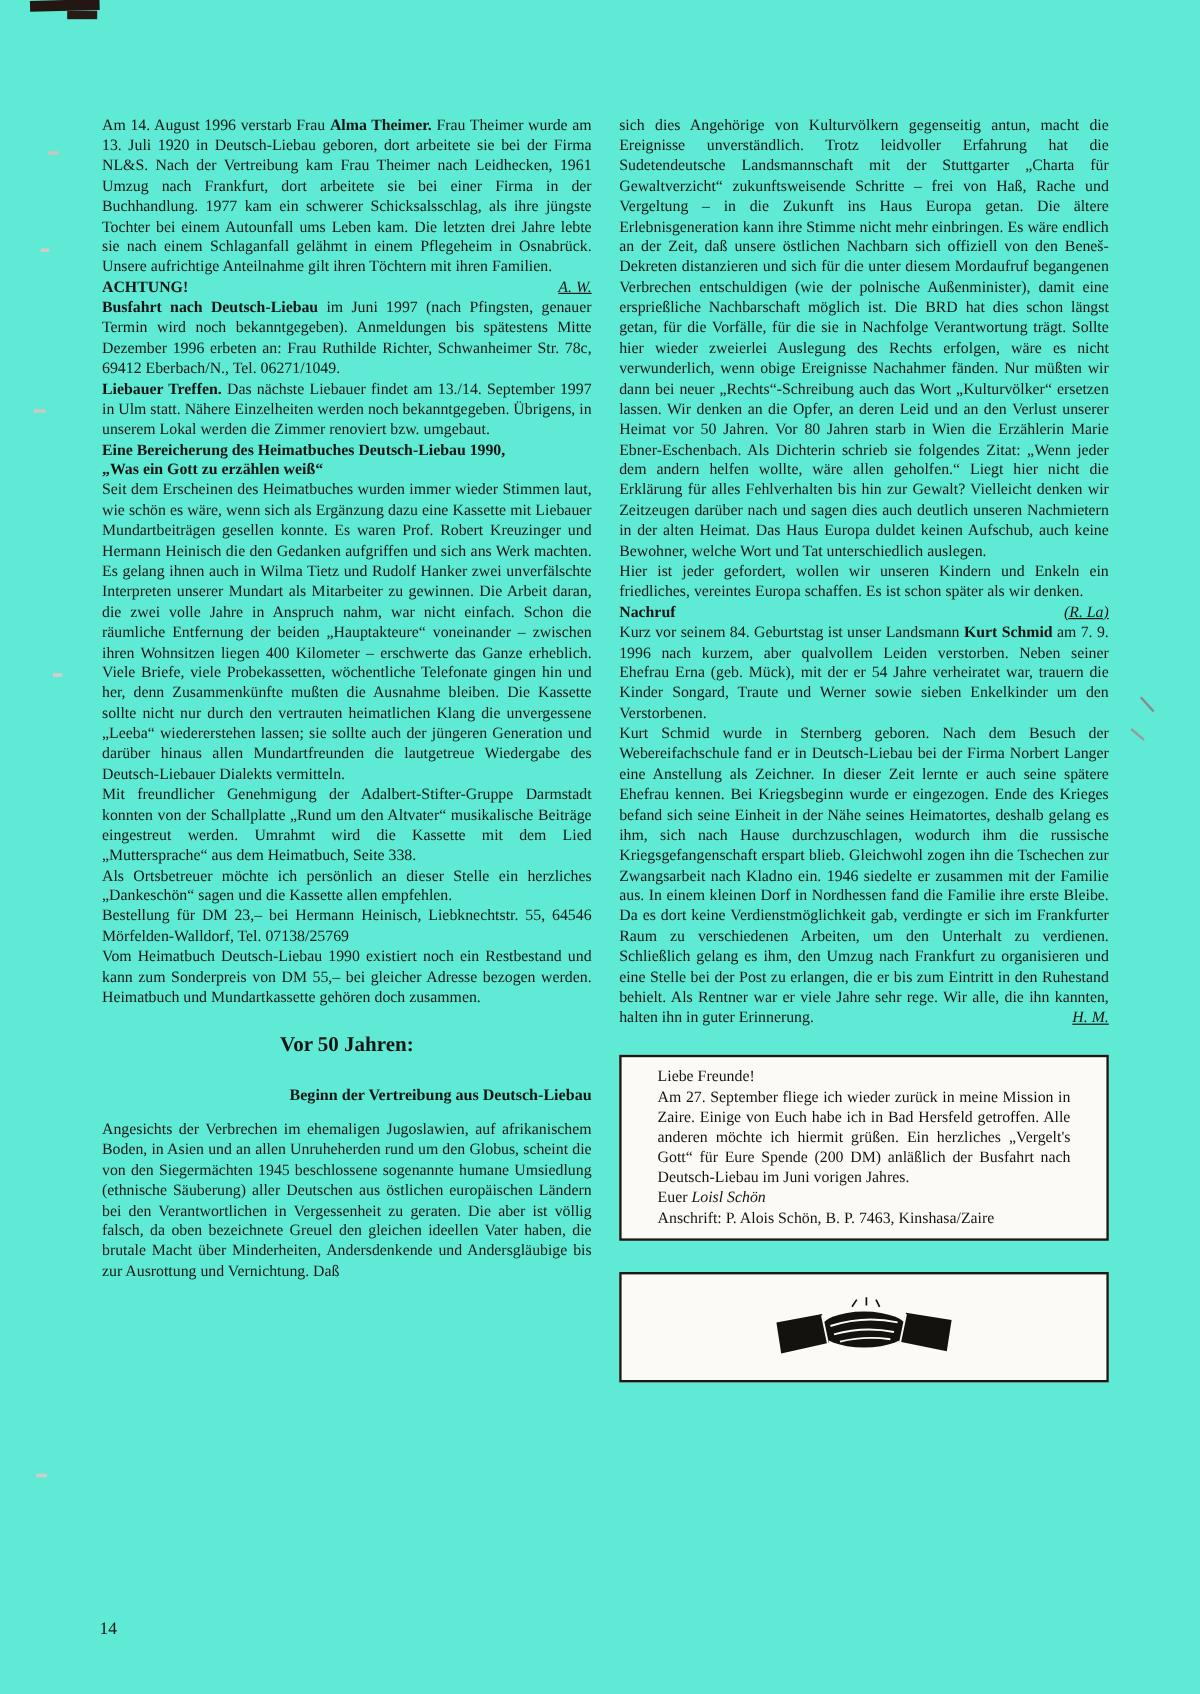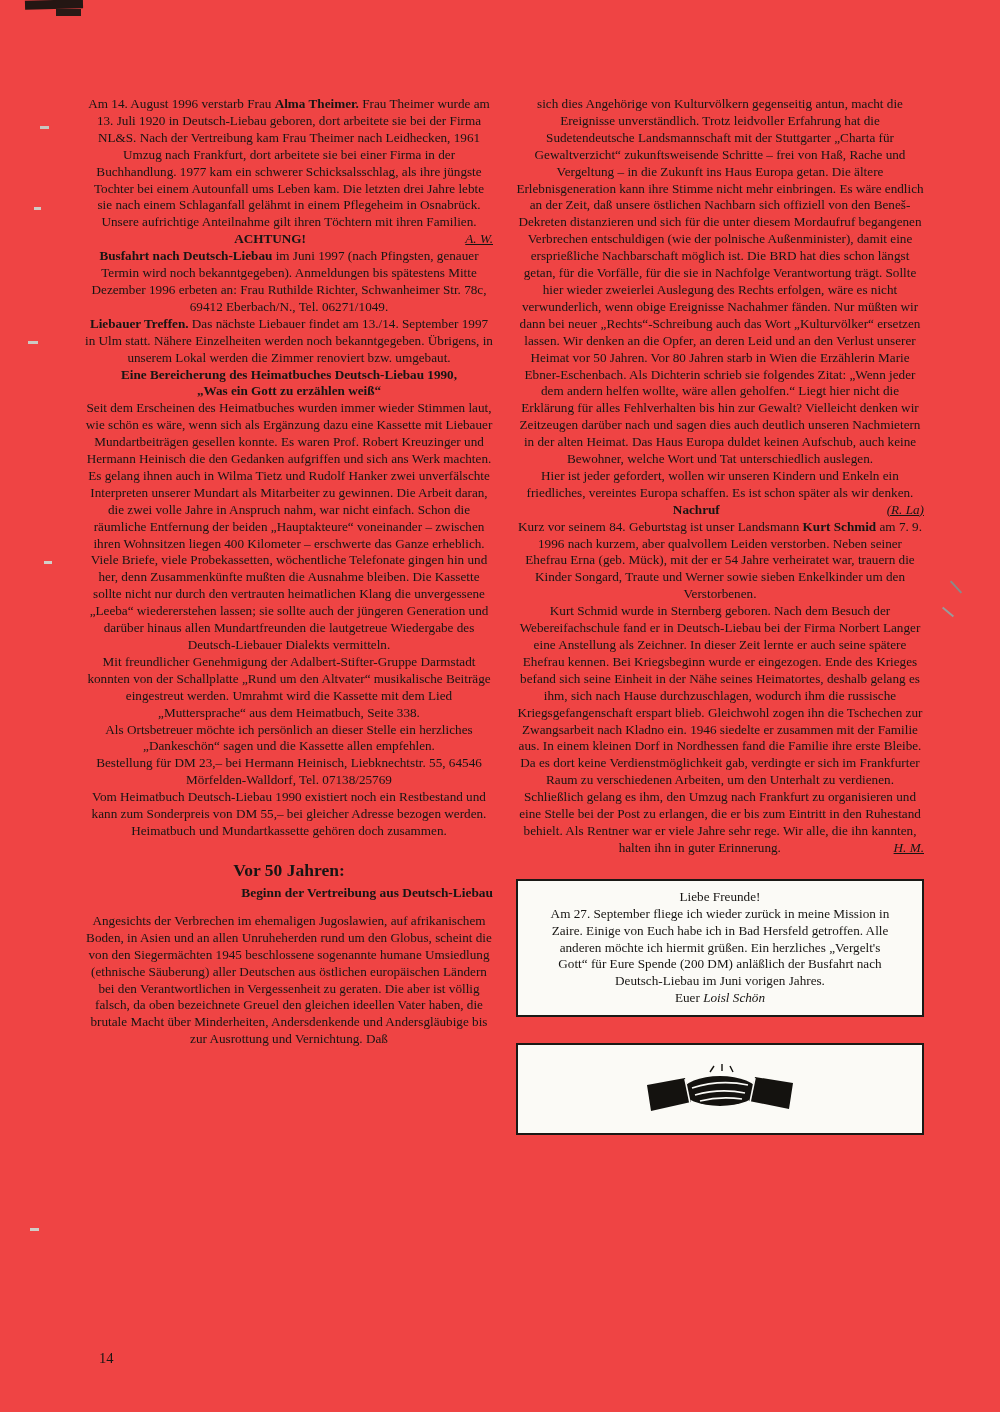--- a/index.html
+++ b/index.html
@@ -1,51 +1,51 @@
 <!DOCTYPE html>
 <html lang="de"><head>
 <meta charset="utf-8">
 <style>
   html, body { margin: 0; padding: 0; }
   .page {
     position: relative;
     width: 1000px;
     height: 1412px;
-    background: #ef4444;
+    background: #5eead4;
     overflow: hidden;
     font-family: "Liberation Serif", "DejaVu Serif", serif;
     color: #171513;
   }
   .columns {
     position: absolute;
     left: 85px;
     top: 96px;
     width: 838px;
     display: flex;
     gap: 23px;
   }
   .col {
     width: 408px;
     flex: 0 0 auto;
     font-size: 13.2px;
     line-height: 16.9px;
     text-align: justify;
     hyphens: auto;
   }
-  .col p { margin: 0; text-align: center; }
+  .col p { margin: 0; }
   .mt { margin-top: 17px; }
   .bold { font-weight: 700; }
   .sig { float: right; font-style: italic; padding-left: 10px; text-decoration: underline; }
   .sig-line { text-align: right; font-style: italic; }
   .heading-2line { font-weight: 700; margin-top: 17px; text-align: left; }
   .center-title {
     text-align: center;
     font-size: 17.5px;
     font-weight: 700;
-    margin: 20px 0 4px 0;
+    margin: 20px 0 24px 0;
     line-height: 1.2;
   }
   .center-sub {
     text-align: right;
     font-size: 13.4px;
     font-weight: 700;
     margin: 0 0 12px 0;
     line-height: 1.2;
   }
   .box {
@@ -56,21 +56,21 @@
   }
   .handshake-box {
     display: flex;
     justify-content: center;
     align-items: center;
     height: 72px;
     margin-top: 26px;
   }
   .page-number {
     position: absolute;
-    left: 99px;
+    left: 83px;
     top: 1350px;
     font-size: 14.5px;
   }
   
   .artifact { position: absolute; pointer-events: none; }
   .a1 { left: 25px; top: 0; width: 58px; height: 9px; background: #241613; transform: rotate(-1.5deg); }
   .a2 { left: 56px; top: 9px; width: 25px; height: 7px; background: #2a1a16; }
   .a3 { left: 40px; top: 126px; width: 9px;  height: 3px; background: #c9c6c0; }
   .a4 { left: 34px; top: 207px; width: 7px;  height: 3px; background: #cfccc6; }
   .a5 { left: 28px; top: 341px; width: 10px; height: 3px; background: #ccc9c3; }
@@ -129,20 +129,21 @@
       <p class="mt bold">Nachruf</p>
 
       <p><span>Kurz vor seinem 84. Geburtstag ist unser Landsmann </span><b>Kurt Schmid</b><span> am 7. 9. 1996 nach kurzem, aber qualvollem Leiden verstorben. Neben seiner Ehefrau Erna (geb. Mück), mit der er 54 Jahre verheiratet war, trauern die Kinder Songard, Traute und Werner sowie sieben Enkelkinder um den Verstorbenen.</span></p>
 
       <p><span>Kurt Schmid wurde in Sternberg geboren. Nach dem Besuch der Webereifachschule fand er in Deutsch-Liebau bei der Firma Norbert Langer eine Anstellung als Zeichner. In dieser Zeit lernte er auch seine spätere Ehefrau kennen. Bei Kriegsbeginn wurde er eingezogen. Ende des Krieges befand sich seine Einheit in der Nähe seines Heimatortes, deshalb gelang es ihm, sich nach Hause durchzuschlagen, wodurch ihm die russische Kriegsgefangenschaft erspart blieb. Gleichwohl zogen ihn die Tschechen zur Zwangsarbeit nach Kladno ein. 1946 siedelte er zusammen mit der Familie aus. In einem kleinen Dorf in Nordhessen fand die Familie ihre erste Bleibe. Da es dort keine Verdienstmöglichkeit gab, verdingte er sich im Frankfurter Raum zu verschiedenen Arbeiten, um den Unterhalt zu verdienen. Schließlich gelang es ihm, den Umzug nach Frankfurt zu organisieren und eine Stelle bei der Post zu erlangen, die er bis zum Eintritt in den Ruhestand behielt. Als Rentner war er viele Jahre sehr rege. Wir alle, die ihn kannten, halten ihn in guter Erinnerung.</span><span class="sig">H. M.</span></p>
 
       <div class="box">
         <p>Liebe Freunde!</p>
         <p>Am 27. September fliege ich wieder zurück in meine Mission in Zaire. Einige von Euch habe ich in Bad Hersfeld getroffen. Alle anderen möchte ich hiermit grüßen. Ein herzliches „Vergelt's Gott“ für Eure Spende (200 DM) anläßlich der Busfahrt nach Deutsch-Liebau im Juni vorigen Jahres.</p>
         <p><span>Euer </span><i>Loisl Schön</i></p>
+        <p>Anschrift: P. Alois Schön, B. P. 7463, Kinshasa/Zaire</p>
       </div>
 
       <div class="box handshake-box">
         <svg width="150" height="62" viewBox="0 0 150 62" aria-hidden="true">
           <g fill="#14120f">
             <path d="M2 27 L40 20 L46 44 L6 53 Z"></path>
             <path d="M148 25 L110 19 L104 43 L144 51 Z"></path>
             <ellipse cx="75" cy="33" rx="37" ry="15"></ellipse>
           </g>
           <g stroke="#fbfaf6" stroke-width="1.6" fill="none">

